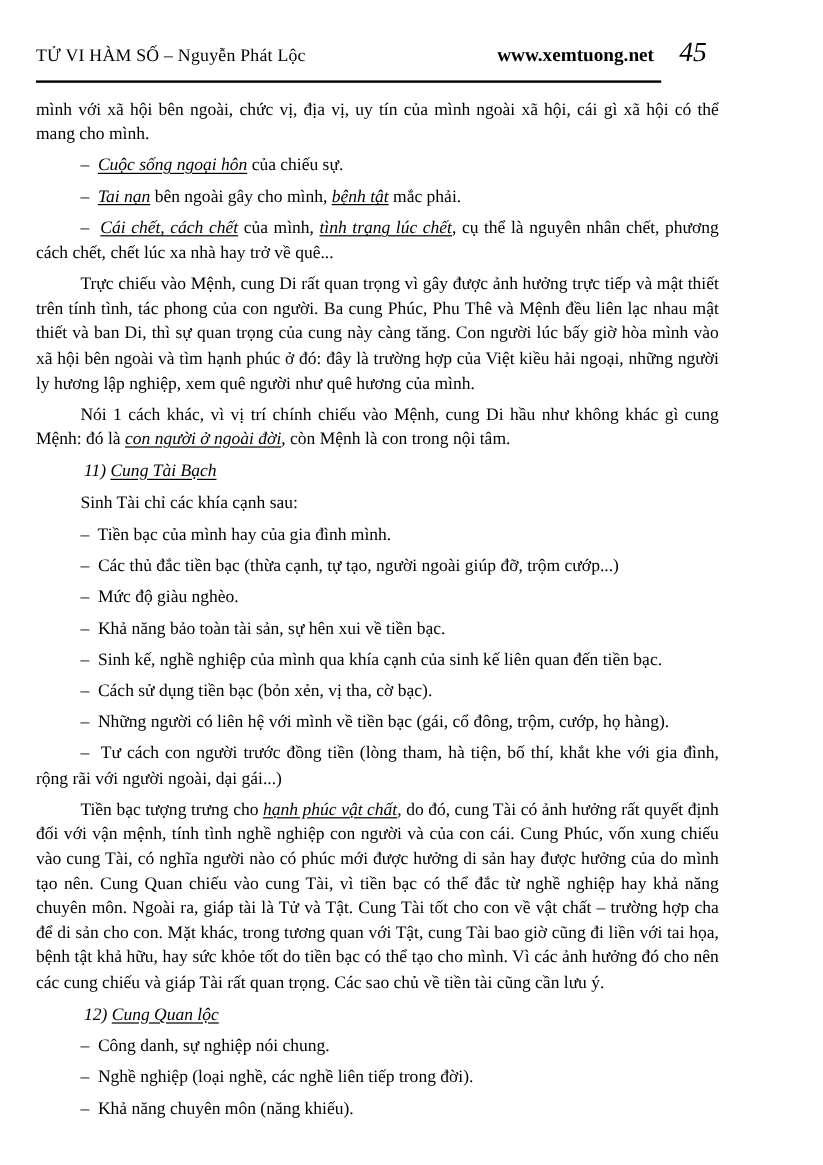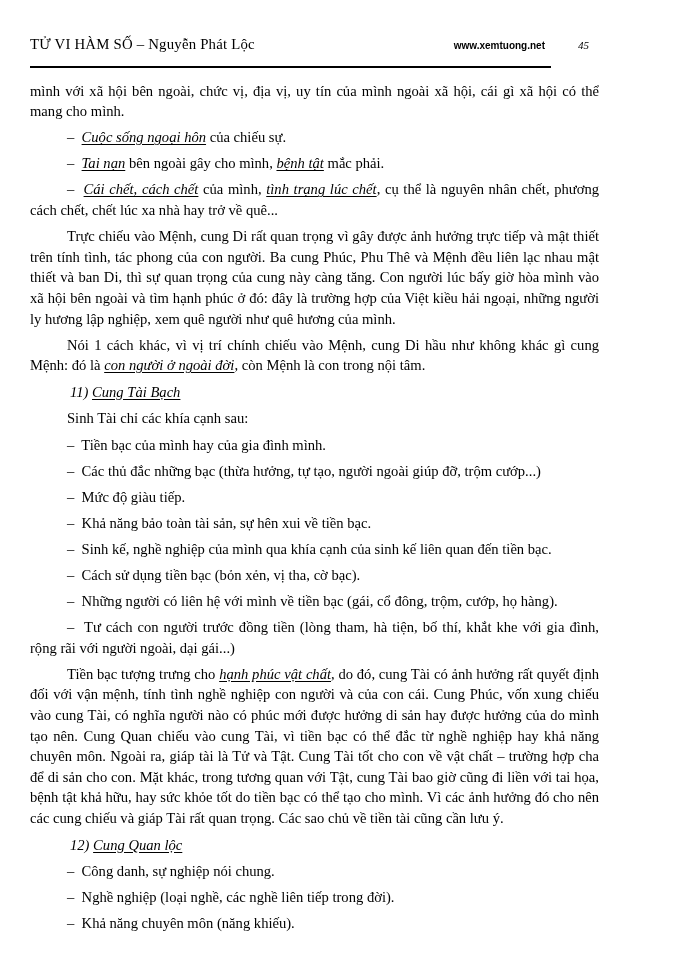--- a/index.html
+++ b/index.html
@@ -28,32 +28,32 @@
     align-items: baseline;
     border-bottom: 2px solid #000000;
     padding-bottom: 9px;
   }
   .book-title {
     font-size: 14.8px;
     letter-spacing: 0.2px;
     white-space: nowrap;
   }
   .site-url {
-    font-family: Liberation Sans, sans-serif;
+    font-family: Liberation Serif, serif;
     font-weight: bold;
-    font-size: 10px;
+    font-size: 16px;
     white-space: nowrap;
     padding-right: 6px;
     margin-left: 16px;
   }
   .page-num {
     width: 48px;
     text-align: right;
     font-style: italic;
-    font-size: 11px;
+    font-size: 23px;
     padding-right: 10px;
     box-sizing: border-box;
   }
   
   .body-text { margin-top: 13px; }
   .para {
     margin: 5.5px 0;
     text-align: justify;
     text-indent: 37px;
   }
@@ -81,22 +81,22 @@
   <div class="body-text">
     <p class="para cont"><span>mình với xã hội bên ngoài, chức vị, địa vị, uy tín của mình ngoài xã hội, cái gì xã hội có thể mang cho mình.</span></p>
     <p class="para"><span>–&nbsp; </span><span class="run-iu">Cuộc sống ngoại hôn</span><span> của chiếu sự.</span></p>
     <p class="para"><span>–&nbsp; </span><span class="run-iu">Tai nạn</span><span> bên ngoài gây cho mình, </span><span class="run-iu">bệnh tật</span><span> mắc phải.</span></p>
     <p class="para"><span>–&nbsp; </span><span class="run-iu">Cái chết, cách chết</span><span> của mình, </span><span class="run-iu">tình trạng lúc chết</span><span>, cụ thể là nguyên nhân chết, phương cách chết, chết lúc xa nhà hay trở về quê...</span></p>
     <p class="para"><span>Trực chiếu vào Mệnh, cung Di rất quan trọng vì gây được ảnh hưởng trực tiếp và mật thiết trên tính tình, tác phong của con người. Ba cung Phúc, Phu Thê và Mệnh đều liên lạc nhau mật thiết và ban Di, thì sự quan trọng của cung này càng tăng. Con người lúc bấy giờ hòa mình vào xã hội bên ngoài và tìm hạnh phúc ở đó: đây là trường hợp của Việt kiều hải ngoại, những người ly hương lập nghiệp, xem quê người như quê hương của mình.</span></p>
     <p class="para"><span>Nói 1 cách khác, vì vị trí chính chiếu vào Mệnh, cung Di hầu như không khác gì cung Mệnh: đó là </span><span class="run-iu">con người ở ngoài đời</span><span>, còn Mệnh là con trong nội tâm.</span></p>
     <p class="heading"><span class="run-i">11) </span><span class="run-iu">Cung Tài Bạch</span></p>
     <p class="para"><span>Sinh Tài chỉ các khía cạnh sau:</span></p>
     <p class="para"><span>–&nbsp; </span><span>Tiền bạc của mình hay của gia đình mình.</span></p>
-    <p class="para"><span>–&nbsp; </span><span>Các thủ đắc những bạc (thừa hưởng, tự tạo, người ngoài giúp đỡ, trộm cướp...)</span></p>
-    <p class="para"><span>–&nbsp; </span><span>Mức độ giàu tiếp.</span></p>
+    <p class="para"><span>–&nbsp; </span><span>Các thủ đắc tiền bạc (thừa cạnh, tự tạo, người ngoài giúp đỡ, trộm cướp...)</span></p>
+    <p class="para"><span>–&nbsp; </span><span>Mức độ giàu nghèo.</span></p>
     <p class="para"><span>–&nbsp; </span><span>Khả năng bảo toàn tài sản, sự hên xui về tiền bạc.</span></p>
     <p class="para"><span>–&nbsp; </span><span>Sinh kế, nghề nghiệp của mình qua khía cạnh của sinh kế liên quan đến tiền bạc.</span></p>
     <p class="para"><span>–&nbsp; </span><span>Cách sử dụng tiền bạc (bỏn xẻn, vị tha, cờ bạc).</span></p>
     <p class="para"><span>–&nbsp; </span><span>Những người có liên hệ với mình về tiền bạc (gái, cổ đông, trộm, cướp, họ hàng).</span></p>
     <p class="para"><span>–&nbsp; </span><span>Tư cách con người trước đồng tiền (lòng tham, hà tiện, bố thí, khắt khe với gia đình, rộng rãi với người ngoài, dại gái...)</span></p>
     <p class="para"><span>Tiền bạc tượng trưng cho </span><span class="run-iu">hạnh phúc vật chất</span><span>, do đó, cung Tài có ảnh hưởng rất quyết định đối với vận mệnh, tính tình nghề nghiệp con người và của con cái. Cung Phúc, vốn xung chiếu vào cung Tài, có nghĩa người nào có phúc mới được hưởng di sản hay được hưởng của do mình tạo nên. Cung Quan chiếu vào cung Tài, vì tiền bạc có thể đắc từ nghề nghiệp hay khả năng chuyên môn. Ngoài ra, giáp tài là Tử và Tật. Cung Tài tốt cho con về vật chất – trường hợp cha để di sản cho con. Mặt khác, trong tương quan với Tật, cung Tài bao giờ cũng đi liền với tai họa, bệnh tật khả hữu, hay sức khỏe tốt do tiền bạc có thể tạo cho mình. Vì các ảnh hưởng đó cho nên các cung chiếu và giáp Tài rất quan trọng. Các sao chủ về tiền tài cũng cần lưu ý.</span></p>
     <p class="heading"><span class="run-i">12) </span><span class="run-iu">Cung Quan lộc</span></p>
     <p class="para"><span>–&nbsp; </span><span>Công danh, sự nghiệp nói chung.</span></p>
     <p class="para"><span>–&nbsp; </span><span>Nghề nghiệp (loại nghề, các nghề liên tiếp trong đời).</span></p>
     <p class="para"><span>–&nbsp; </span><span>Khả năng chuyên môn (năng khiếu).</span></p>

